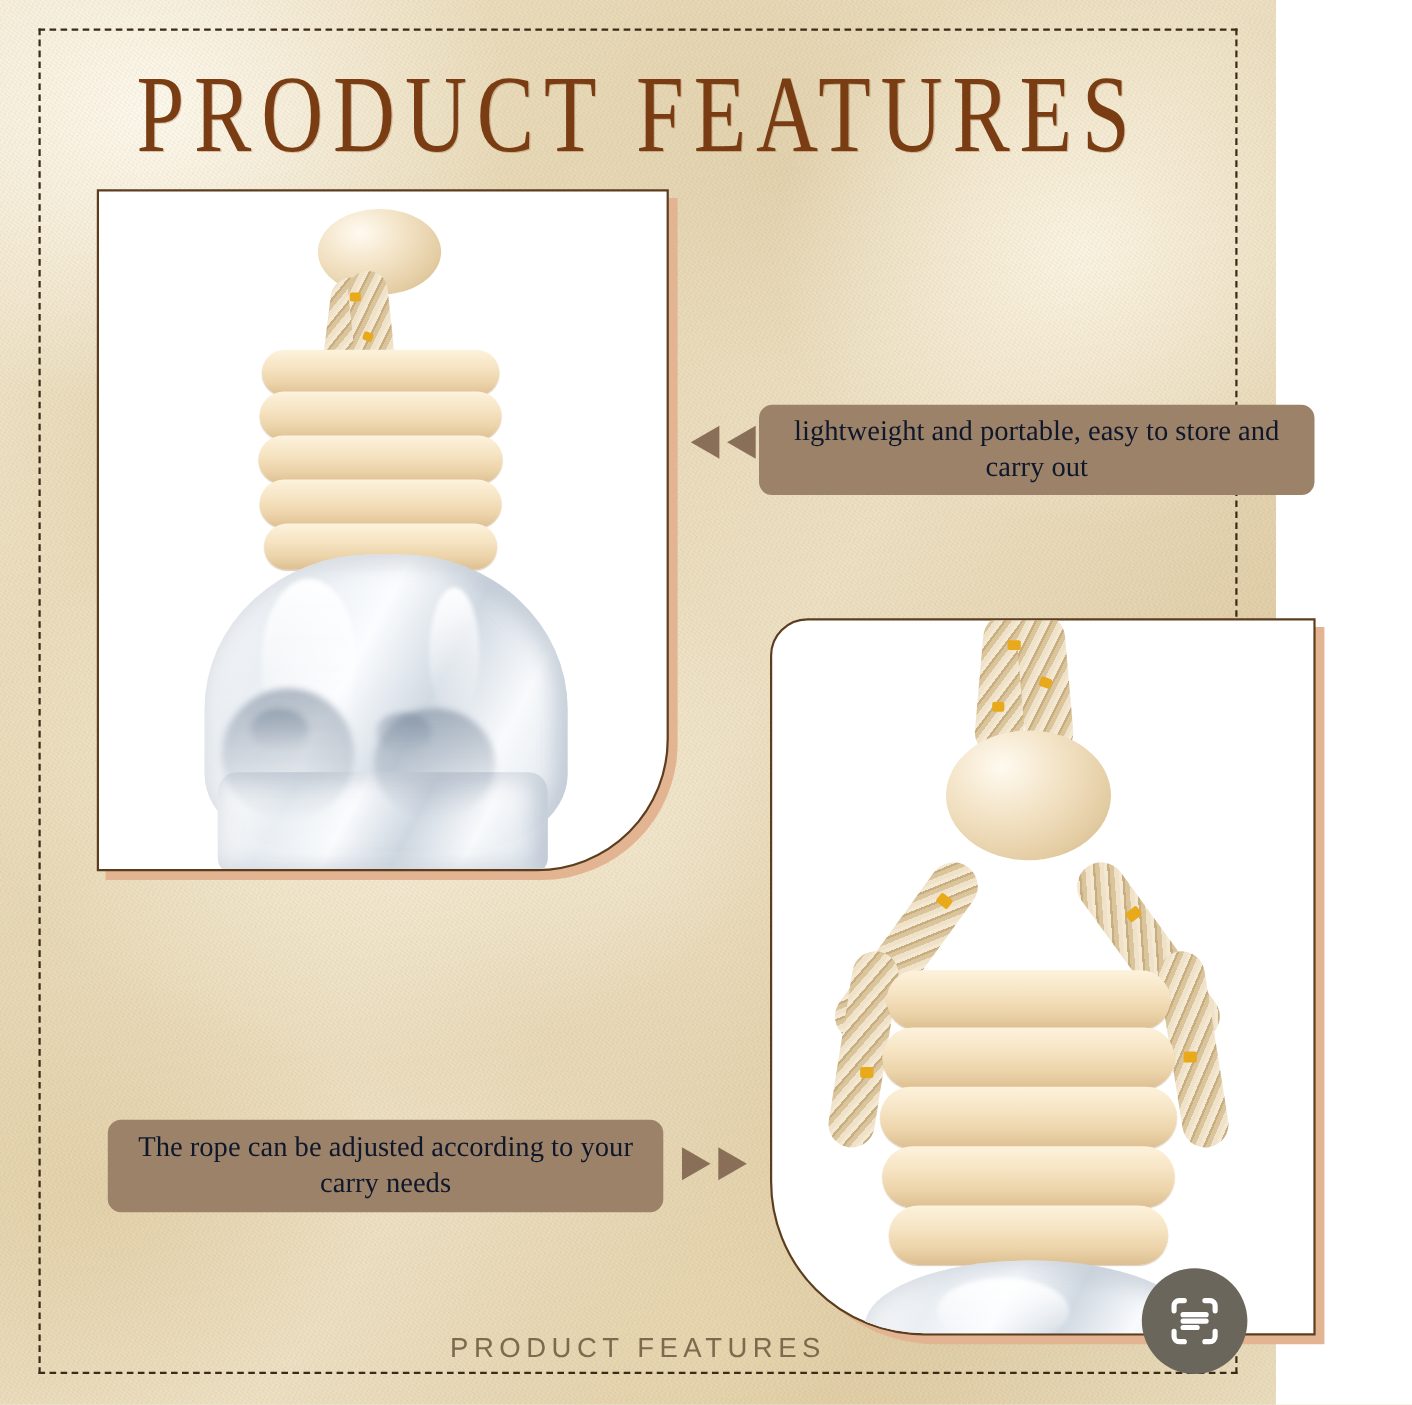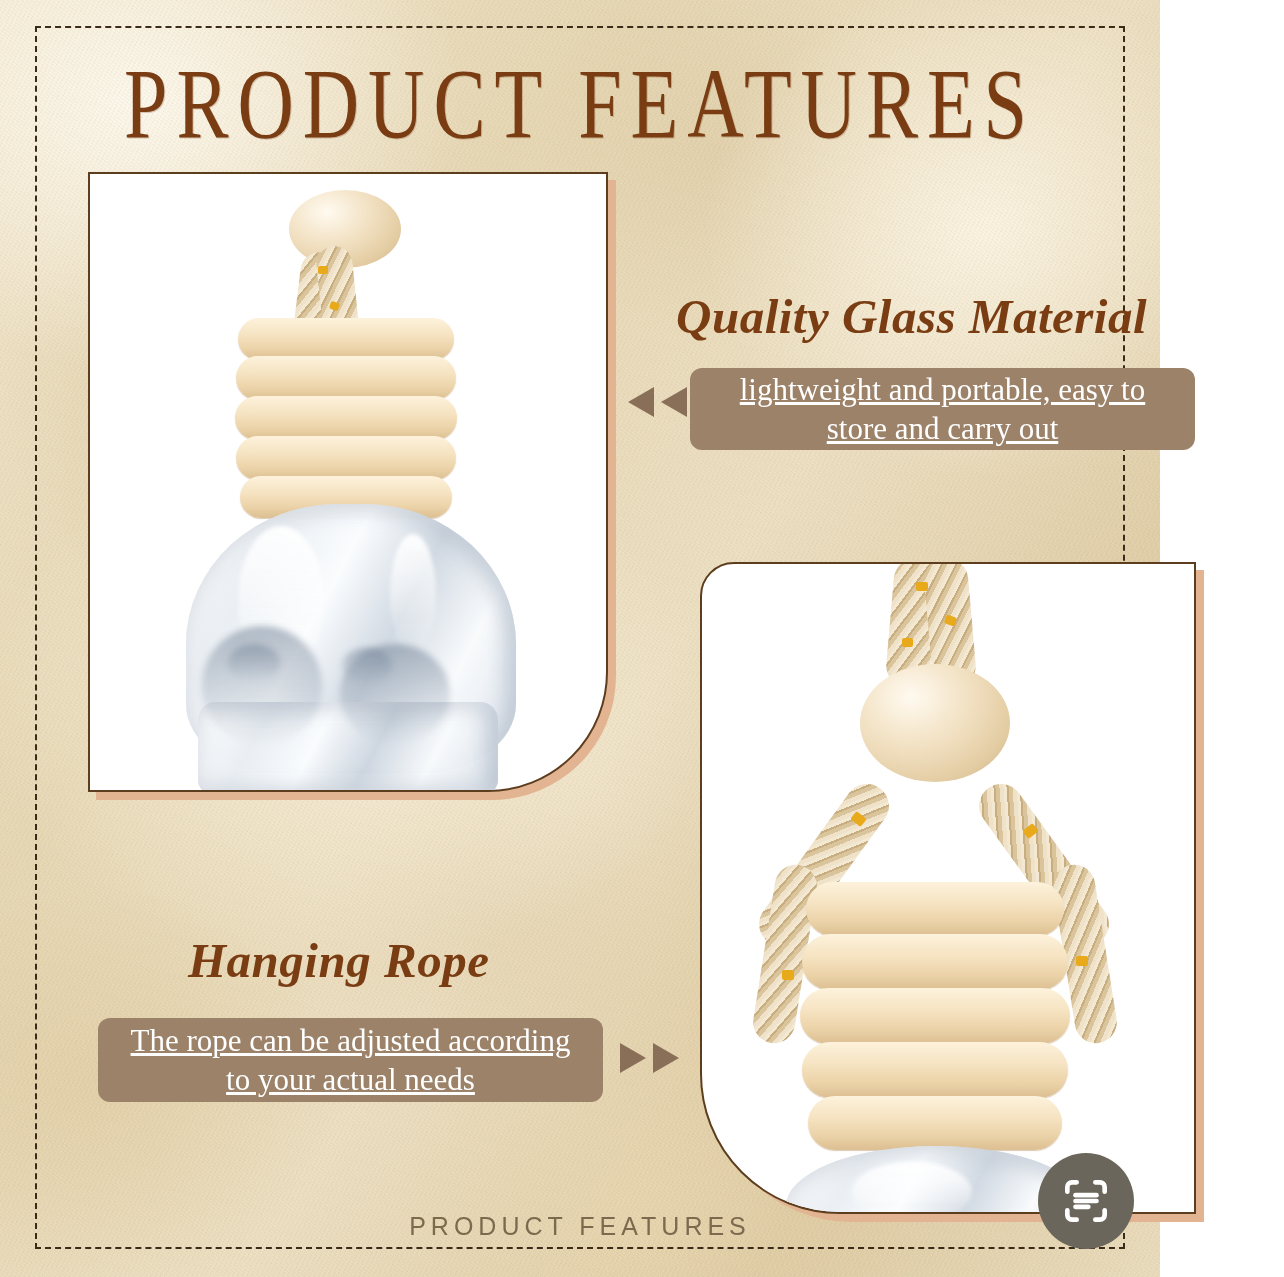--- a/index.html
+++ b/index.html
@@ -150,30 +150,29 @@
     font-weight:bold;
     font-size:49px;
     color:#7a3c12;
     white-space:nowrap;
     letter-spacing:.5px;
   }
   .feature-box {
     position:absolute;
     background:#9b8269;
     border-radius:12px;
-    color:#ffffff;
+    color:#0f172a;
     font-family:"Liberation Serif", serif;
-    font-size:31px;
+    font-size:26px;
     line-height:1.26;
     text-align:center;
     display:flex;
     align-items:center;
     justify-content:center;
     padding:12px 20px;
-    text-decoration:underline;
   }
 
   .arrows { position:absolute; display:flex; gap:7px; }
   .arrow {
     width:0; height:0;
     border-top:15px solid transparent;
     border-bottom:15px solid transparent;
   }
   .arrow-left  { border-right:26px solid #8a6f58; }
   .arrow-right { border-left:26px solid #8a6f58; }
@@ -242,21 +241,20 @@
       <div class="glass" style="left:108px; top:528px; width:300px; height:92px; border-radius:18px 18px 14px 14px;"></div>
       <div class="glass-hi" style="left:148px; top:352px; width:86px; height:150px;"></div>
       <div class="glass-hi" style="left:300px; top:360px; width:46px; height:120px;"></div>
       <div class="glass-sh" style="left:112px; top:452px; width:120px; height:120px;"></div>
       <div class="glass-sh" style="left:250px; top:470px; width:110px; height:100px;"></div>
       <div class="glass-sh" style="left:138px; top:470px; width:52px; height:38px; border-radius:50%;"></div>
       <div class="glass-sh" style="left:252px; top:474px; width:50px; height:36px; border-radius:50%;"></div>
     </div>
   </div>
 
-  <div class="feature-heading" style="left:676px; top:288px;">Quality Glass Material</div>
 
   <div class="arrows" style="left:628px; top:387px;">
     <span class="arrow arrow-left"></span>
     <span class="arrow arrow-left"></span>
   </div>
 
   <div class="feature-box" style="left:690px; top:368px; width:505px; height:82px;">lightweight and portable, easy to store and carry out</div>
 
   <div class="card-shadow" id="card-bottom-sh"></div>
   <div class="card" id="card-bottom">
@@ -283,23 +281,22 @@
       <div class="cap-ring" style="left:100px; top:370px; width:266px; height:56px;"></div>
       <div class="cap-ring" style="left:98px;  top:424px; width:270px; height:56px;"></div>
       <div class="cap-ring" style="left:100px; top:478px; width:266px; height:56px;"></div>
       <div class="cap-ring" style="left:106px; top:532px; width:254px; height:54px;"></div>
 
       <div class="glass" style="left:84px; top:582px; width:300px; height:120px; border-radius:50% 50% 0 0;"></div>
       <div class="glass-hi" style="left:150px; top:598px; width:120px; height:60px;"></div>
     </div>
   </div>
 
-  <div class="feature-heading" style="left:188px; top:932px;">Hanging Rope</div>
-
-  <div class="feature-box" style="left:98px; top:1018px; width:505px; height:84px;">The rope can be adjusted according to your actual needs</div>
+
+  <div class="feature-box" style="left:98px; top:1018px; width:505px; height:84px;">The rope can be adjusted according to your carry needs</div>
 
   <div class="arrows" style="left:620px; top:1043px;">
     <span class="arrow arrow-right"></span>
     <span class="arrow arrow-right"></span>
   </div>
 
   <div id="footer">PRODUCT FEATURES</div>
 
   <div id="scan-button">
     <svg width="56" height="56" viewBox="0 0 24 24" fill="none" stroke="#ffffff" stroke-width="2" stroke-linecap="round" stroke-linejoin="round">

